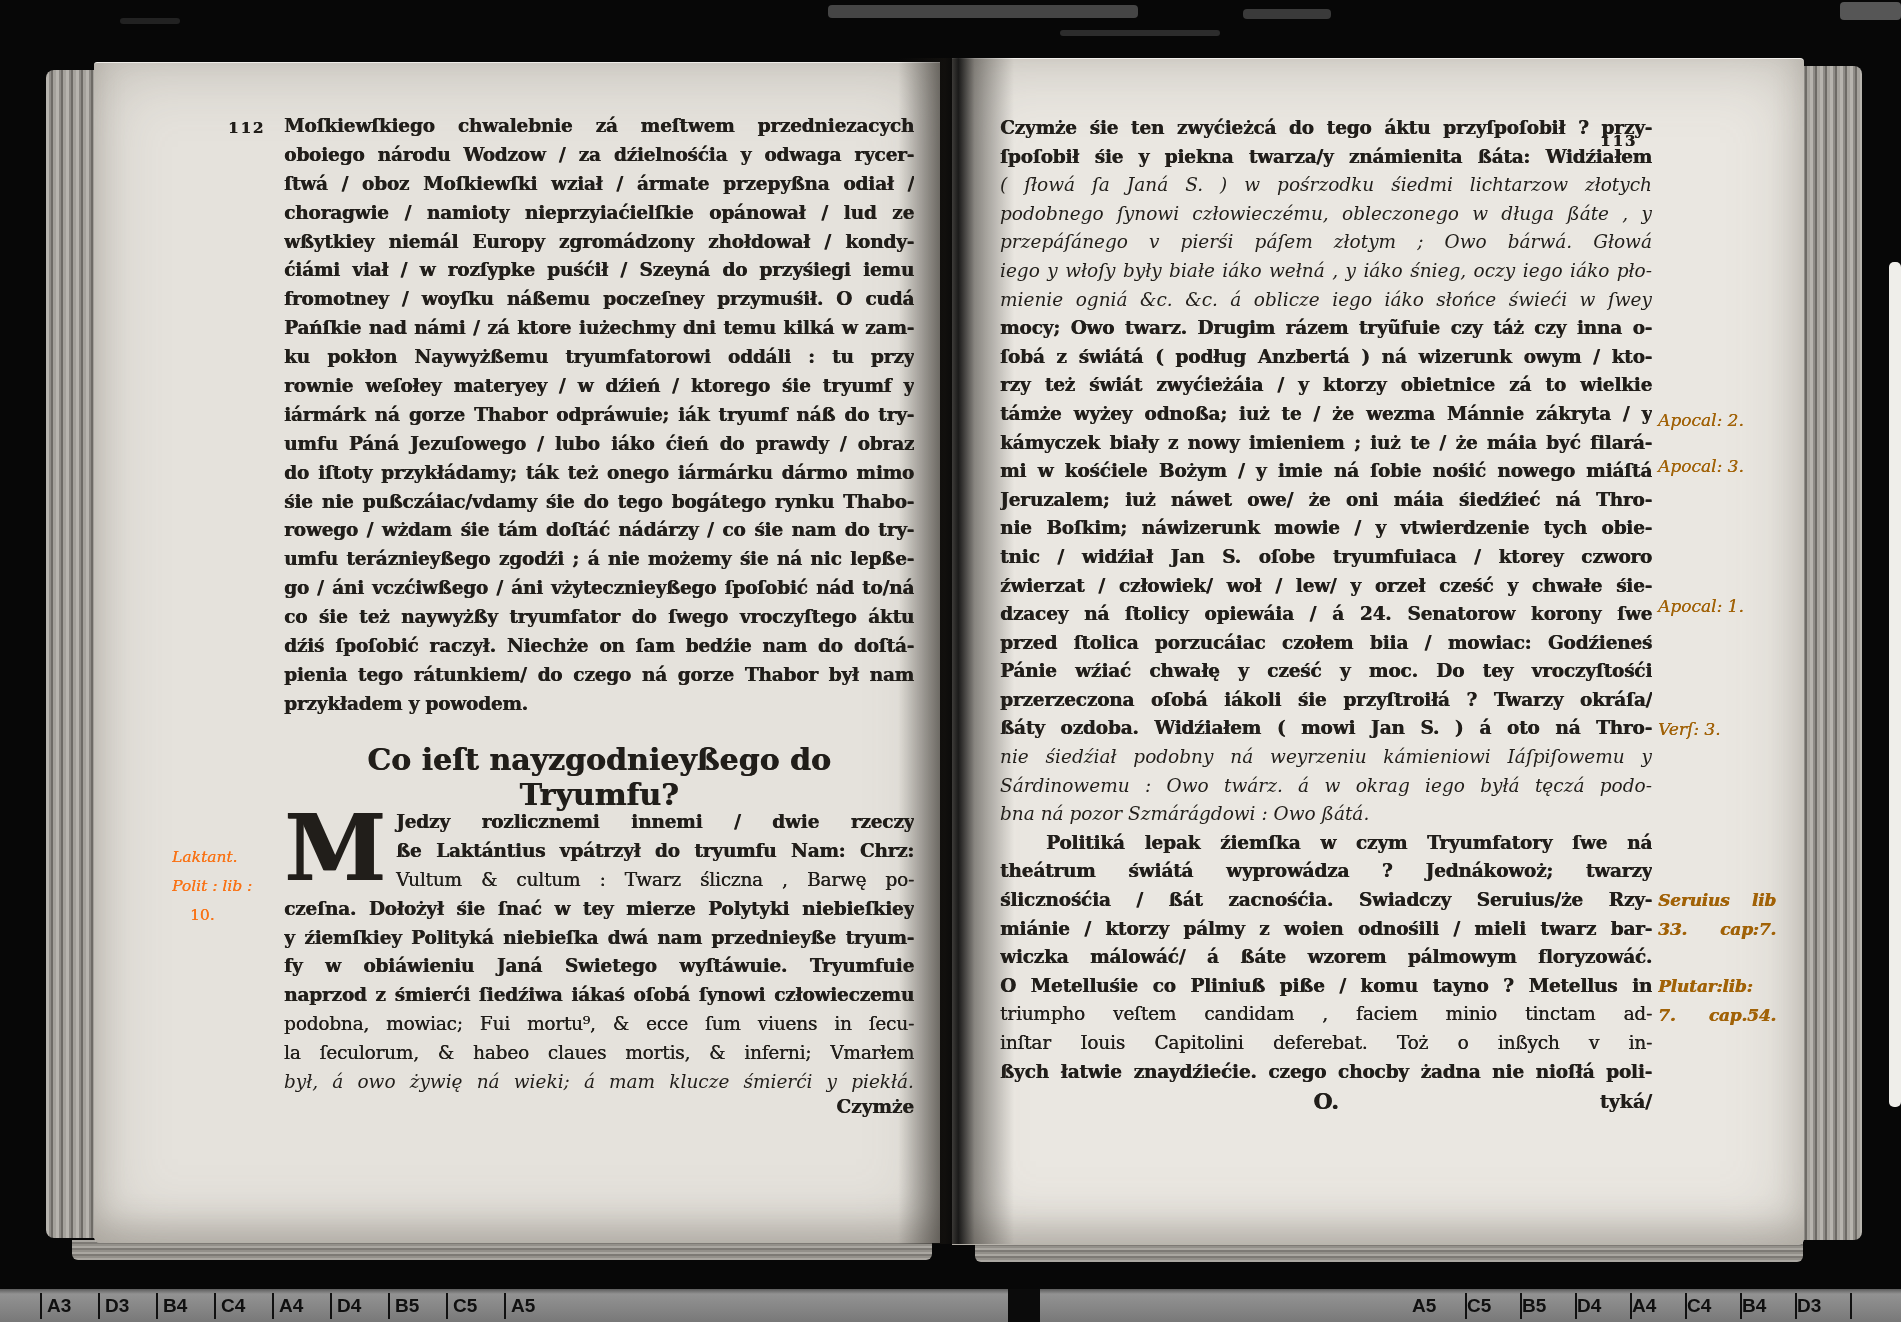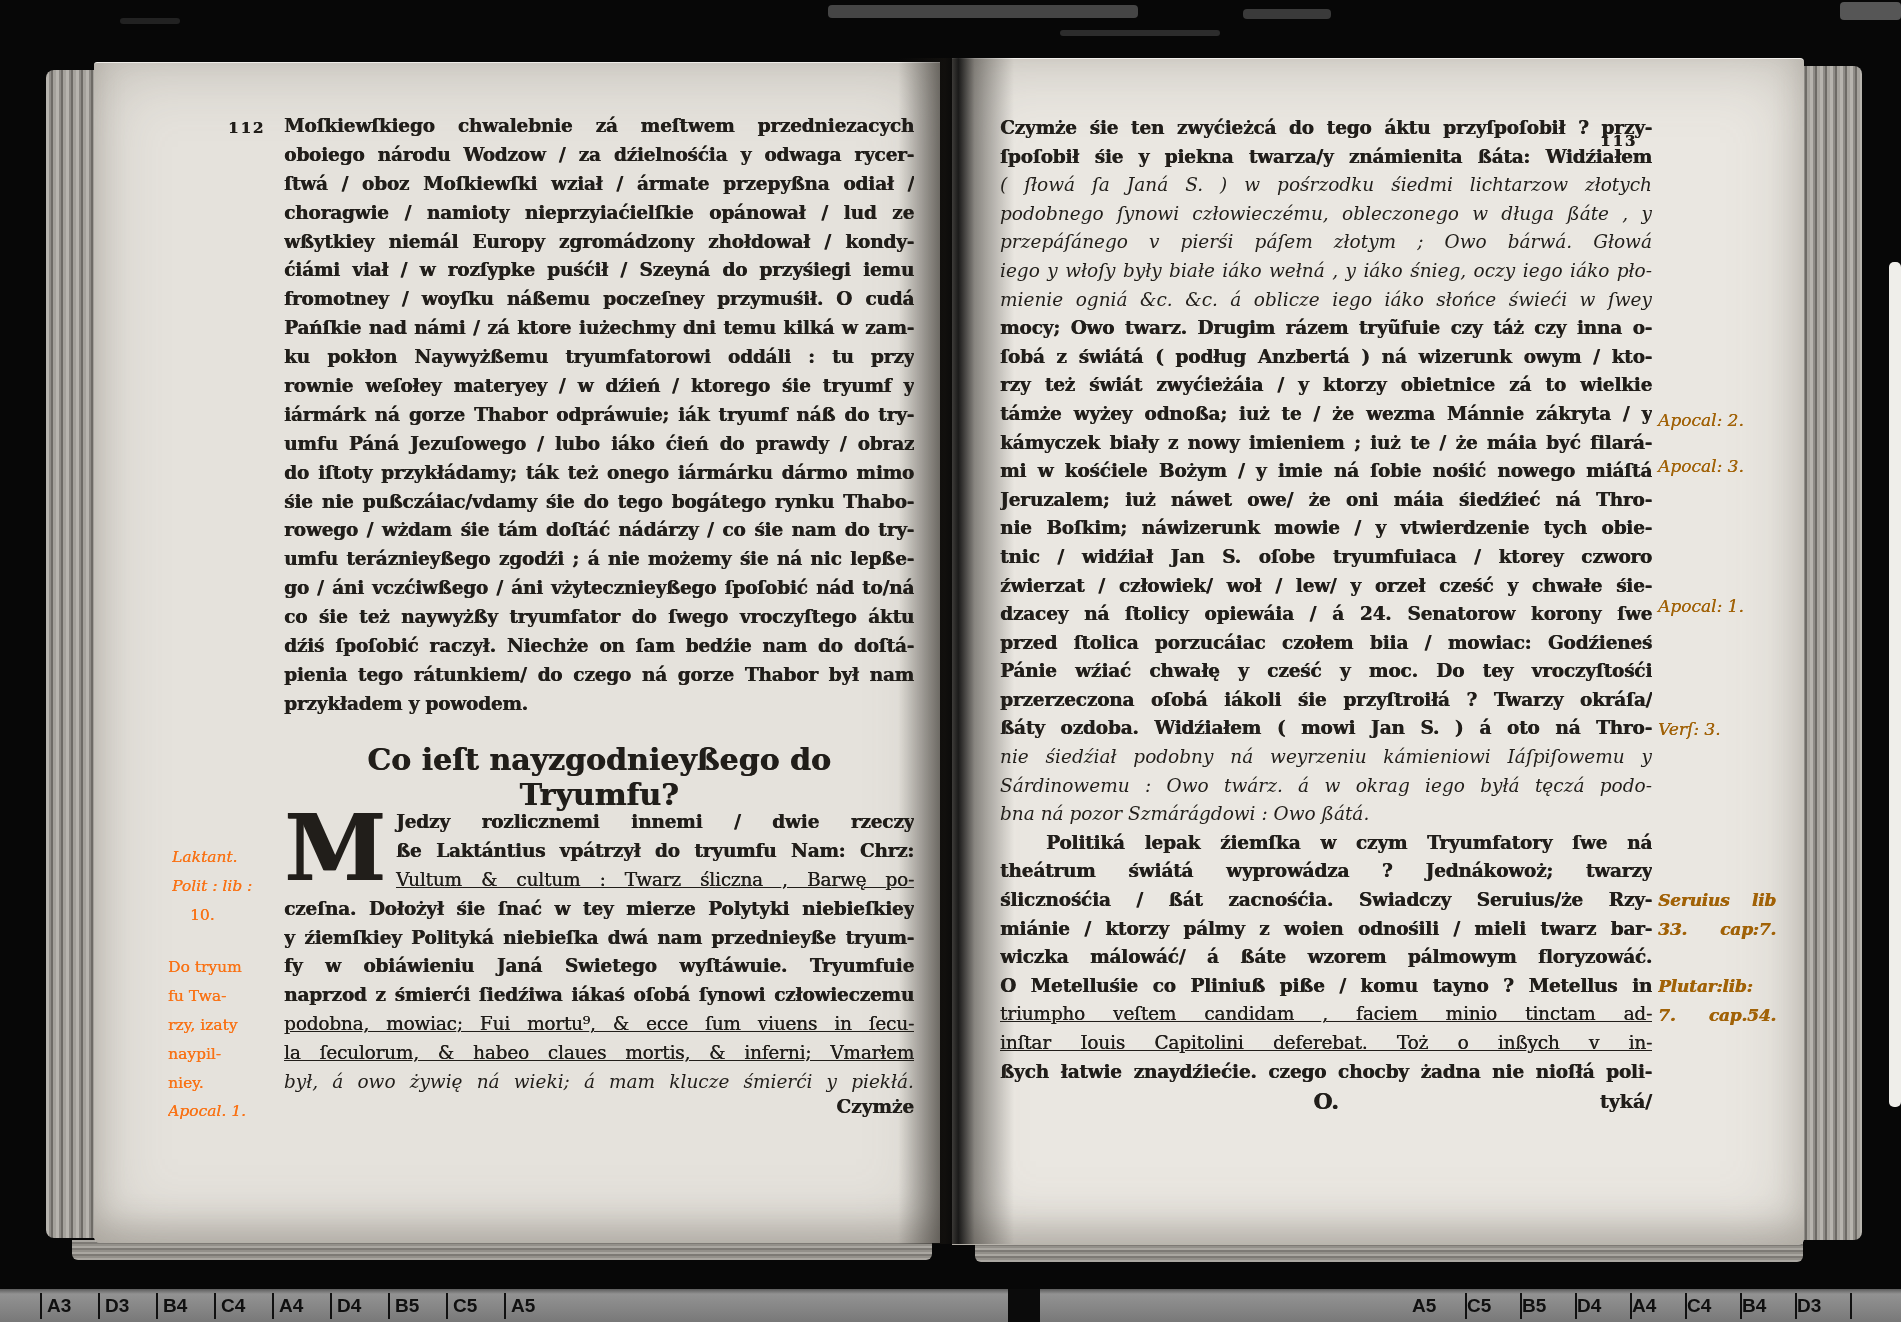--- a/index.html
+++ b/index.html
@@ -16,21 +16,21 @@
   #paper-right{left:952px;top:58px;width:852px;height:1186px;background:#eae7e1;border-radius:0 4px 6px 0;}
   #gutter{left:898px;top:58px;width:116px;height:1186px;
           background:linear-gradient(90deg,rgba(0,0,0,0) 0%,rgba(25,22,18,.55) 40%,rgba(8,8,8,.9) 52%,rgba(35,32,28,.45) 66%,rgba(0,0,0,0) 100%);}
   .leaves-v{position:absolute;background:repeating-linear-gradient(90deg,#b7b4ae 0 3px,#8f8c87 3px 5px,#6e6b66 5px 7px,#a5a29c 7px 10px);}
   .leaves-h{position:absolute;background:repeating-linear-gradient(180deg,#aaa7a1 0 2px,#7d7a75 2px 4px,#93908a 4px 6px);}
   
   .tline{height:var(--lh);line-height:var(--lh);overflow:hidden;
          text-align:justify;text-align-last:justify;font-weight:700;letter-spacing:-0.2px;
          text-shadow:0.5px 0 currentColor;}
   .tline.it{font-style:italic;font-weight:400;text-shadow:none;letter-spacing:0;}
-  .tline.ro{font-weight:400;text-shadow:0.3px 0 currentColor;text-decoration:underline;}
+  .tline.ro{font-weight:400;text-shadow:0.3px 0 currentColor;}
   .tline.nj{text-align-last:left;}
   #left-body,#left-para2,#left-catchword,#heading{--lh:28.9px;}
   #left-body{left:284px;top:112px;width:630px;font-size:18.5px;}
   #heading{left:284px;top:742px;width:630px;font-size:30px;font-weight:700;text-align:center;
            text-shadow:0.6px 0 currentColor;}
   #left-para2{left:284px;top:808px;width:630px;font-size:18.5px;}
   #left-para2 .tline:nth-child(-n+3){padding-left:112px;}
   #drop-cap{left:282px;top:806px;width:106px;height:88px;font-size:92px;line-height:84px;
             font-weight:700;text-align:center;text-shadow:1px 0 currentColor;}
   #left-catchword{left:284px;top:1096px;width:630px;font-size:18.5px;font-weight:700;
@@ -129,28 +129,20 @@
     </div>
 
   <div class="abs" id="left-catchword">Czymże</div>
 
   <div class="mnote" id="mn-laktant">
       <div class="tline">Laktant.</div>
       <div class="tline">Polit : lib :</div>
       <div class="tline">10.</div>
     </div>
 
-  <div class="mnote" id="mn-dotryumfu">
-      <div class="tline">Do tryum</div>
-      <div class="tline">fu Twa-</div>
-      <div class="tline">rzy, izaty</div>
-      <div class="tline">naypil-</div>
-      <div class="tline">niey.</div>
-      <div class="tline it">Apocal. 1.</div>
-    </div>
 
   <div class="pagenum" style="left:1600px;top:117px;">113</div>
 
   <div class="abs" id="right-body">
       <div class="tline">Czymże śie ten zwyćieżcá do tego áktu przyſpoſobił ? przy-</div>
       <div class="tline">ſpoſobił śie y piekna twarza/y známienita ßáta: Widźiałem</div>
       <div class="tline it">( ſłowá ſa Janá S. ) w pośrzodku śiedmi lichtarzow złotych</div>
       <div class="tline it">podobnego ſynowi człowieczému, obleczonego w długa ßáte , y</div>
       <div class="tline it">przepáſánego v pierśi páſem złotym ;   Owo bárwá.   Głowá</div>
       <div class="tline it">iego y włoſy były białe iáko wełná , y iáko śnieg, oczy iego iáko pło-</div>

